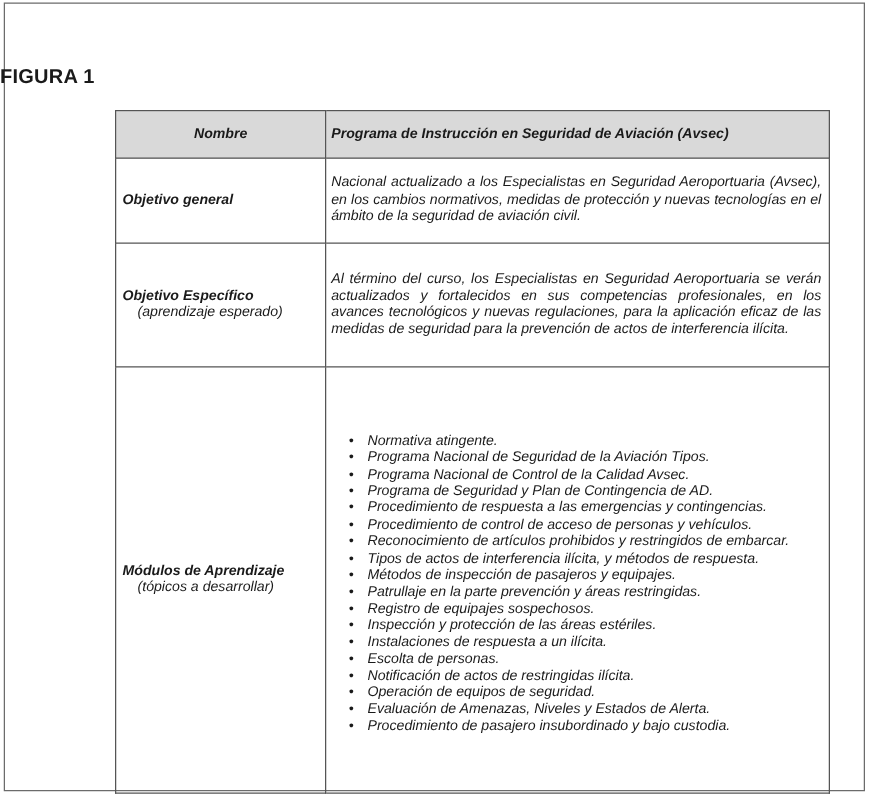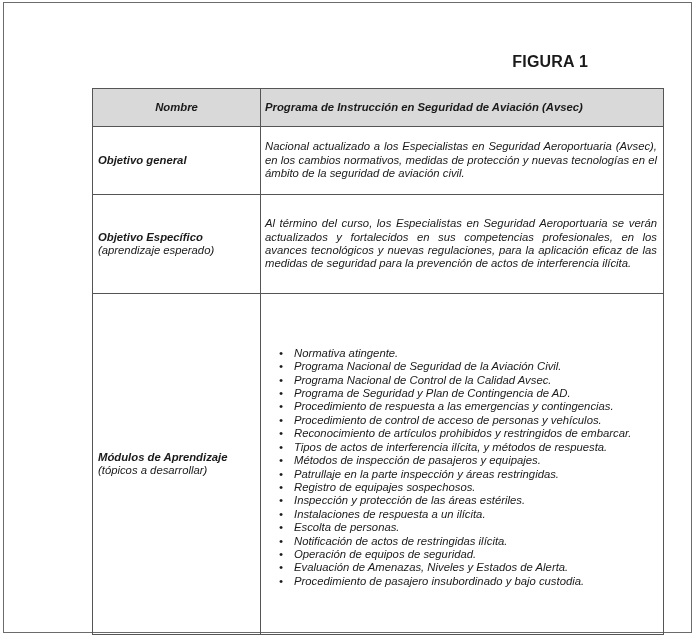--- a/index.html
+++ b/index.html
@@ -1,34 +1,34 @@
 <!DOCTYPE html>
 <html><head>
   <meta charset="utf-8">
   <style>
     html, body { margin: 0; padding: 0; background: #ffffff; }
     body { width: 698px; height: 638px; position: relative; overflow: hidden;
            font-family: "Liberation Sans", sans-serif; color: #1a1a1a; }
     .frame { position: absolute; left: 3px; top: 2px; width: 689px; height: 631px;
              border: 1px solid #6b6b6b; box-sizing: border-box; }
-    .figure-title { position: absolute; left: 0; width: 588px; top: 53px; text-align: right;
+    .figure-title { position: absolute; left: 0; width: 588px; top: 53px; text-align: left;
                     font-size: 16px; font-weight: bold; letter-spacing: 0.2px; }
     table.spec { position: absolute; left: 92px; top: 88px; width: 572px;
                  border-collapse: collapse; table-layout: fixed; font-style: italic; }
     table.spec td { border: 1px solid #555; vertical-align: middle; font-size: 11.3px; line-height: 13.4px; }
     td.label { width: 167px; padding: 0 0 0 5px; }
     td.value { padding: 3px 6px 3px 4px; text-align: justify; }
     tr.header td { background: #d9d9d9; height: 31px; }
     tr.header td.label { text-align: center; font-weight: bold; padding: 0; }
     tr.header td.value { font-weight: bold; }
     tr.r-general td { height: 61px; }
     tr.r-especifico td { height: 92px; }
     tr.r-modulos td { height: 327px; }
     .lbl-main { font-weight: bold; display: block; }
-    .lbl-sub { display: block; }
+    .lbl-sub { display: block; margin-left: 12px; }
     ul.modules { margin: 12px; padding: 0; list-style: none; }
     ul.modules li { position: relative; padding-left: 17px; text-align: justify; }
     ul.modules li::before { content: "•"; position: absolute; left: 2px; top: 0; }
     td.mod-value { vertical-align: top; padding-top: 10px; }
   </style>
 </head>
 <body>
 
 <div class="frame"></div>
 
@@ -54,29 +54,29 @@
     <td class="value">Al término del curso, los Especialistas en Seguridad Aeroportuaria se verán actualizados y fortalecidos en sus competencias profesionales, en los avances tecnológicos y nuevas regulaciones, para la aplicación eficaz de las medidas de seguridad para la prevención de actos de interferencia ilícita.</td>
   </tr>
   <tr class="r-modulos">
     <td class="label">
       <span class="lbl-main">Módulos de Aprendizaje</span>
       <span class="lbl-sub">(tópicos a desarrollar)</span>
     </td>
     <td class="value mod-value">
       <ul class="modules">
         <li>Normativa atingente.</li>
-        <li>Programa Nacional de Seguridad de la Aviación Civil.</li>
+        <li>Programa Nacional de Seguridad de la Aviación Tipos.</li>
         <li>Programa Nacional de Control de la Calidad Avsec.</li>
         <li>Programa de Seguridad y Plan de Contingencia de AD.</li>
         <li>Procedimiento de respuesta a las emergencias y contingencias.</li>
         <li>Procedimiento de control de acceso de personas y vehículos.</li>
         <li>Reconocimiento de artículos prohibidos y restringidos de embarcar.</li>
         <li>Tipos de actos de interferencia ilícita, y métodos de respuesta.</li>
         <li>Métodos de inspección de pasajeros y equipajes.</li>
-        <li>Patrullaje en la parte inspección y áreas restringidas.</li>
+        <li>Patrullaje en la parte prevención y áreas restringidas.</li>
         <li>Registro de equipajes sospechosos.</li>
         <li>Inspección y protección de las áreas estériles.</li>
         <li>Instalaciones de respuesta a un ilícita.</li>
         <li>Escolta de personas.</li>
         <li>Notificación de actos de restringidas ilícita.</li>
         <li>Operación de equipos de seguridad.</li>
         <li>Evaluación de Amenazas, Niveles y Estados de Alerta.</li>
         <li>Procedimiento de pasajero insubordinado y bajo custodia.</li>
       </ul>
     </td>

